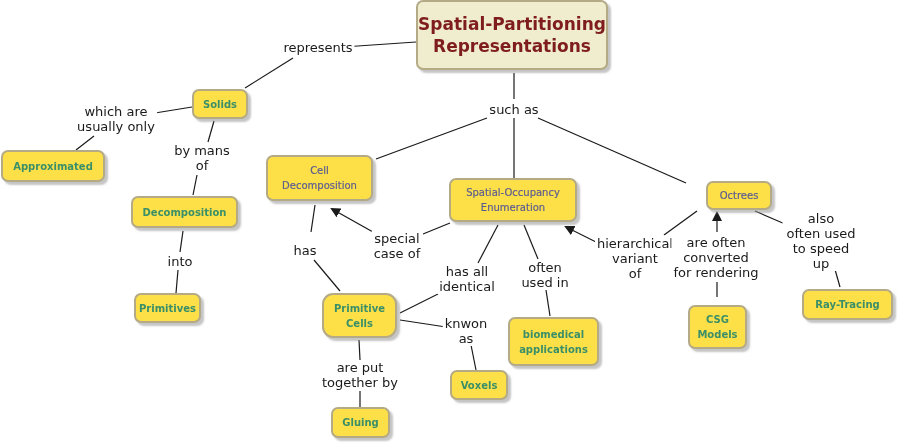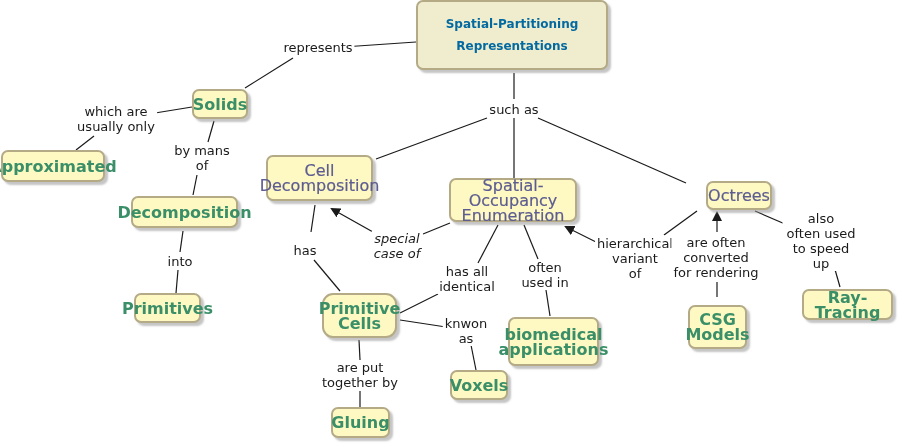--- a/index.html
+++ b/index.html
@@ -1,29 +1,29 @@
 <!DOCTYPE html>
 <html><head>
 <meta charset="utf-8">
 <style>
   html, body { margin: 0; padding: 0; background: #ffffff; }
   body { width: 898px; height: 445px; position: relative; overflow: hidden;
          font-family: "DejaVu Sans", sans-serif; }
   #edges { position: absolute; left: 0; top: 0; width: 898px; height: 445px; }
   .node {
     position: absolute; box-sizing: border-box;
-    background: #fef9c3; border: 2px solid #b4aa86; border-radius: 7px;
+    background: #fde047; border: 2px solid #b4aa86; border-radius: 7px;
     box-shadow: 3px 3px 2px rgba(150,150,150,0.55);
     display: flex; align-items: center; justify-content: center;
-    text-align: center; font-size: 16px; font-weight: bold; line-height: 15px;
+    text-align: center; font-size: 10px; font-weight: bold; line-height: 15px;
     color: #3a8f68; white-space: pre-line;
   }
   .node.blue { color: #5c5c91; font-weight: normal; -webkit-text-stroke: 0.2px #5c5c91; }
   .node.root {
-    background: #efedce; color: #0369a1; font-size: 12px; line-height: 22px;
+    background: #efedce; color: #7f1d1d; font-size: 17px; line-height: 22px;
     border-color: #b4aa86;
   }
   .link {
     position: absolute; font-size: 13px; line-height: 15px; color: #1a1a1a;
     text-align: center; white-space: pre-line; background: #ffffff;
     transform: translate(-50%, -50%); padding: 0 2px;
   }
 </style>
 </head>
 <body>
@@ -104,21 +104,21 @@
 <div class="node" style="left:802px;top:289px;width:91px;height:31px;">Ray-Tracing</div>
 
 <div class="link" style="left:318px;top:47px;">represents</div>
 <div class="link" style="left:116px;top:119px;">which are
 usually only</div>
 <div class="link" style="left:202px;top:158px;">by mans
 of</div>
 <div class="link" style="left:180px;top:261px;">into</div>
 <div class="link" style="left:514px;top:109px;">such as</div>
 <div class="link" style="left:305px;top:250px;">has</div>
-<div class="link" style="left:397px;top:246px;font-style:italic;">special
+<div class="link" style="left:397px;top:246px;">special
 case of</div>
 <div class="link" style="left:467px;top:279px;">has all
 identical</div>
 <div class="link" style="left:545px;top:275px;">often
 used in</div>
 <div class="link" style="left:466px;top:331px;">knwon
 as</div>
 <div class="link" style="left:360px;top:375px;">are put
 together by</div>
 <div class="link" style="left:635px;top:258px;">hierarchical

